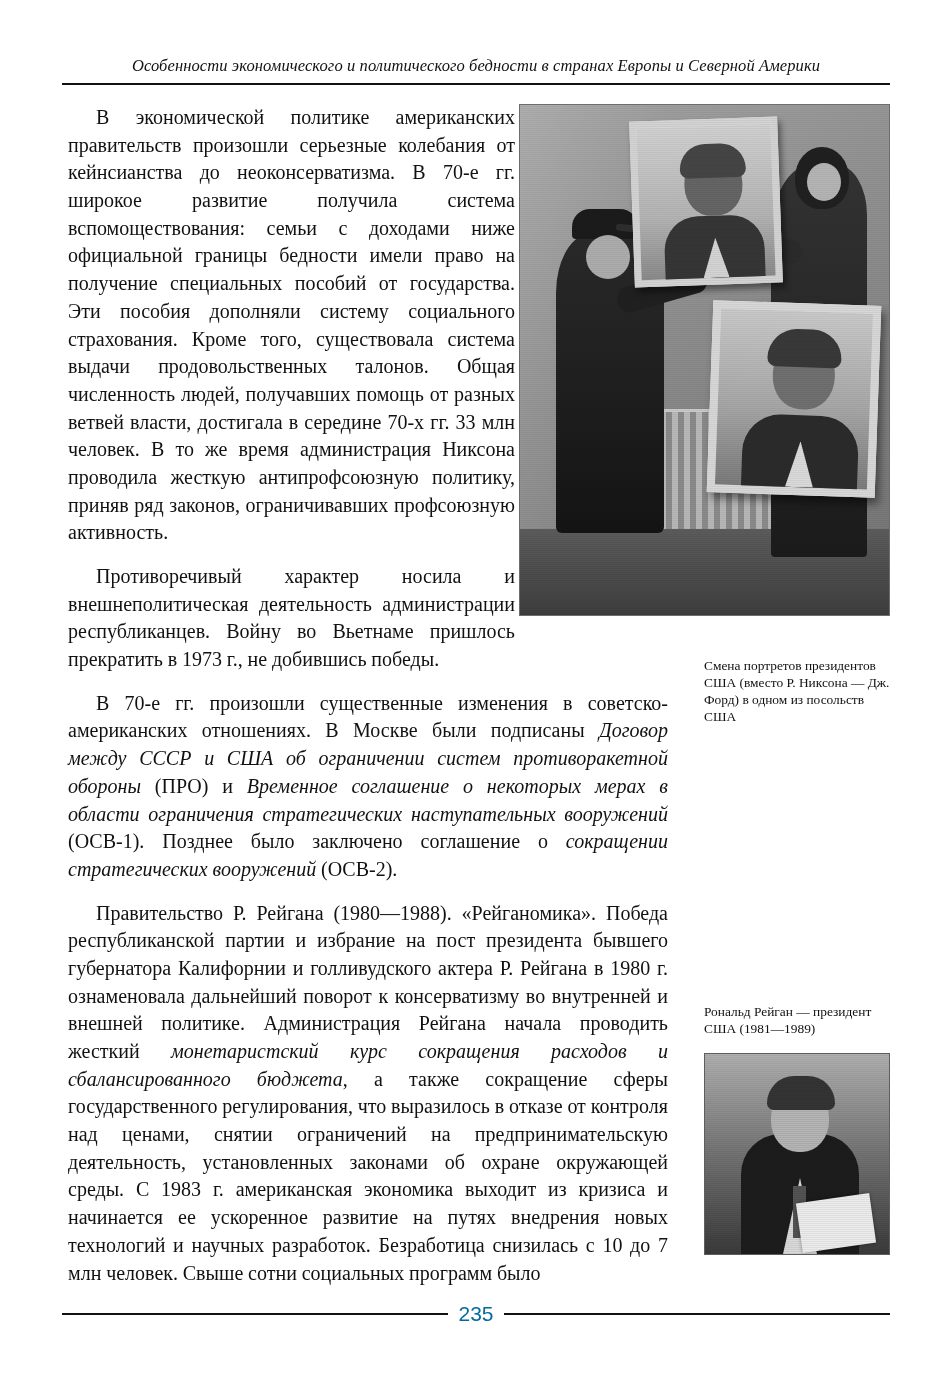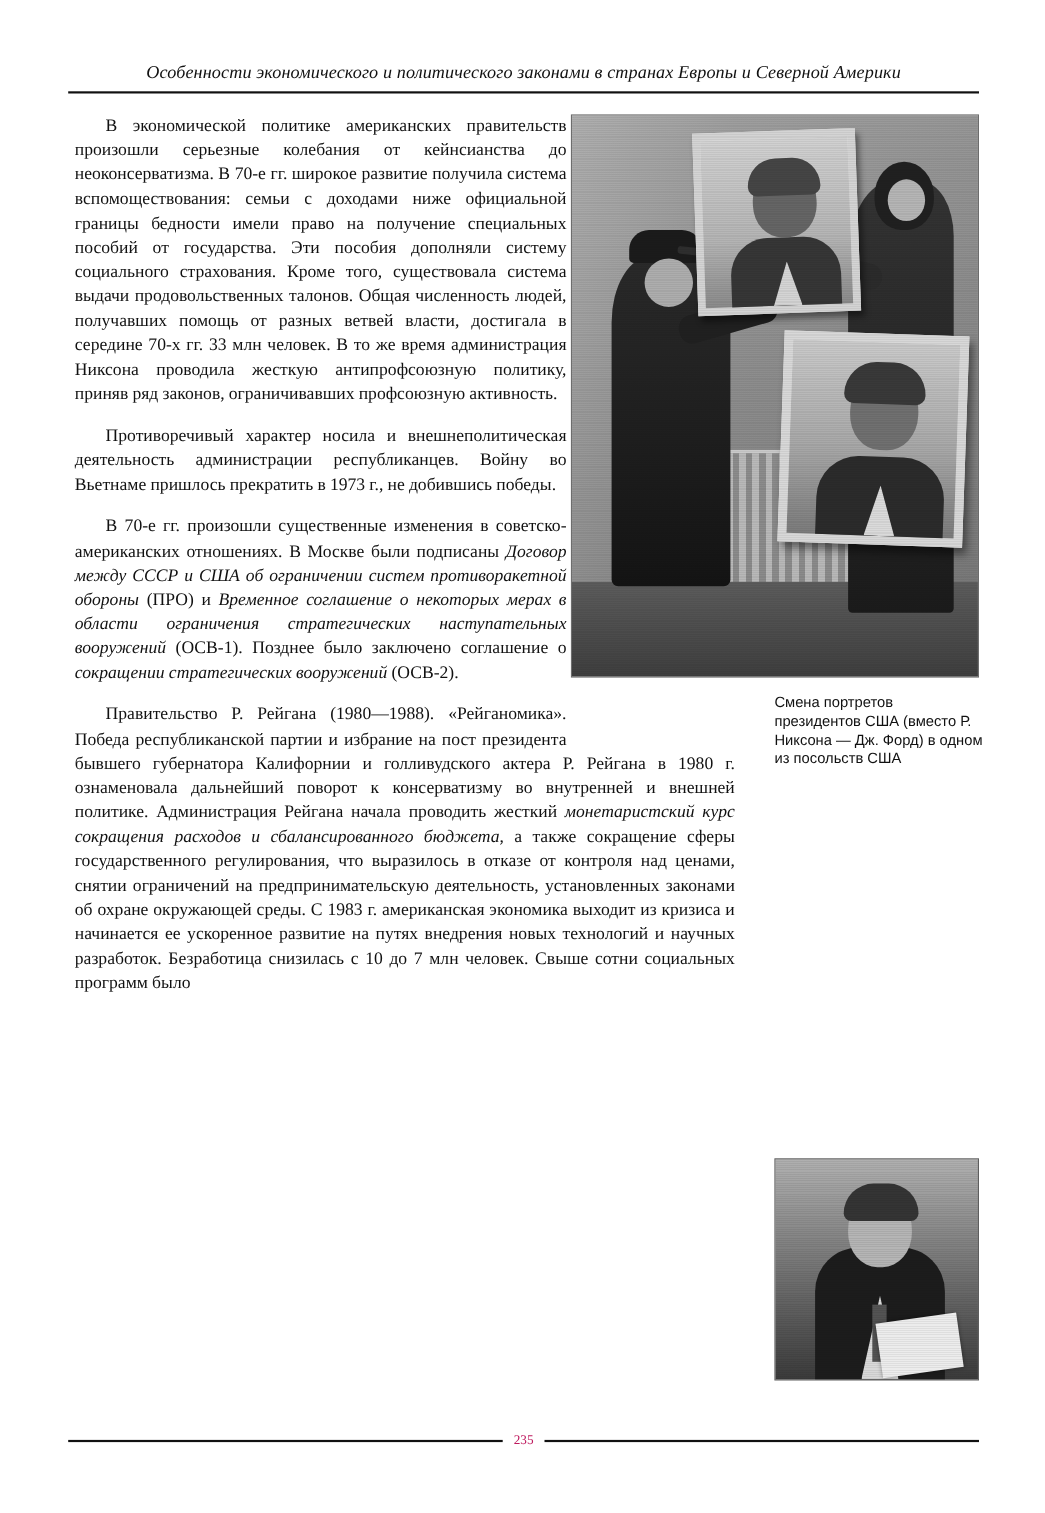--- a/index.html
+++ b/index.html
@@ -41,38 +41,39 @@
     width: 100%;
   }
 
   
   .main-col {
     position: absolute;
     left: 68px; top: 104px;
     width: 600px;
   }
   .p {
-    font-size: 16px;
+    font-size: 20px;
     line-height: 1.385;
     text-align: justify;
     margin: 0 0 0 0;
     text-indent: 28px;
     hyphens: manual;
     word-spacing: -0.2px;
   }
   .p + .p { margin-top: 16px; }
   .it { font-style: italic; }
   .bd { font-weight: normal; }
 
   
   .side {
     position: absolute;
     left: 704px;
     width: 186px;
-    font-family: Liberation Sans, sans-serif;
+    font-family: Liberation Serif, serif;
+    margin-top: 27px;
   }
   .caption {
     font-size: 13.4px;
     line-height: 1.26;
     color: #111;
   }
 
   .photo {
     background: #8e8e8e;
     position: relative;
@@ -262,32 +263,32 @@
   .footer {
     position: absolute;
     left: 62px; top: 1302px;
     width: 828px;
     display: flex;
     align-items: center;
     gap: 10px;
   }
   .footer .rule { flex: 1; height: 2px; background:#111; }
   .footer .pagenum {
-    font-family: Liberation Serif, serif;
-    font-size: 12px;
-    color:#be185d;
+    font-family: Liberation Sans, sans-serif;
+    font-size: 21px;
+    color:#0369a1;
   }
 </style>
 </head>
 <body>
 
 <div class="page">
 
   <div class="header">
-    <div class="header-title">Особенности экономического и политического законами в странах Европы и Северной Америки</div>
+    <div class="header-title">Особенности экономического и политического бедности в странах Европы и Северной Америки</div>
     <div class="header-rule"></div>
   </div>
 
   <div class="main-col">
 
     <div style="float: right; width: 153px; height: 568px;"></div>
       <p class="p">В экономической политике американских правительств произошли серьезные колебания от кейнсианства до неоконсерватизма. В 70-е гг. широкое развитие получила система вспомоществования: семьи с доходами ниже официальной границы бедности имели право на получение специальных пособий от государства. Эти пособия дополняли систему социального страхования. Кроме того, существовала система выдачи продовольственных талонов. Общая численность людей, получавших помощь от разных ветвей власти, достигала в середине 70-х гг. 33 млн человек. В то же время администрация Никсона проводила жесткую антипрофсоюзную политику, приняв ряд законов, ограничивавших профсоюзную активность.</p>
 
     <p class="p" style="text-indent:28px;">
       <span>Противоречивый характер носила и внешнеполитическая деятельность администрации республиканцев. Войну во Вьетнаме пришлось прекратить в 1973 г., не добившись победы.</span>
@@ -333,20 +334,23 @@
       <div class="hair"></div>
     </div>
 
     <div class="grain"></div>
   </div>
 
   <div class="side" id="caption-portraits">
     <div class="caption">Смена портретов президентов США (вместо Р. Никсона — Дж. Форд) в одном из посольств США</div>
   </div>
 
+  <div class="side" id="caption-reagan">
+    <div class="caption">Рональд Рейган — президент США (1981—1989)</div>
+  </div>
 
   <div class="photo" id="photo-reagan">
     <div class="bgwall"></div>
     <div class="suit"></div>
     <div class="shirt"></div>
     <div class="tie"></div>
     <div class="head"></div>
     <div class="hair"></div>
     <div class="paper"></div>
     <div class="grain"></div>

